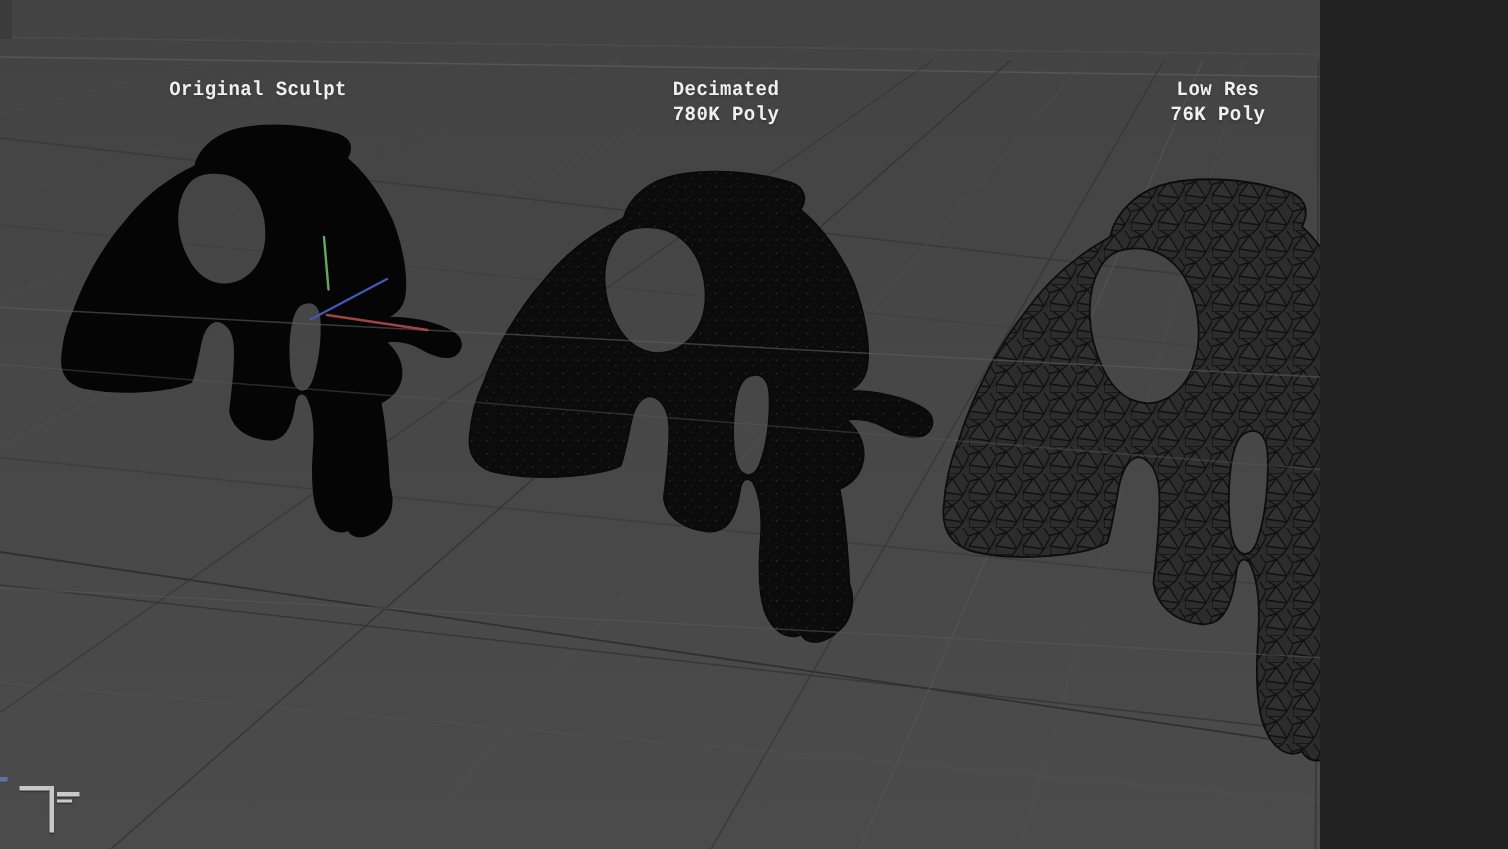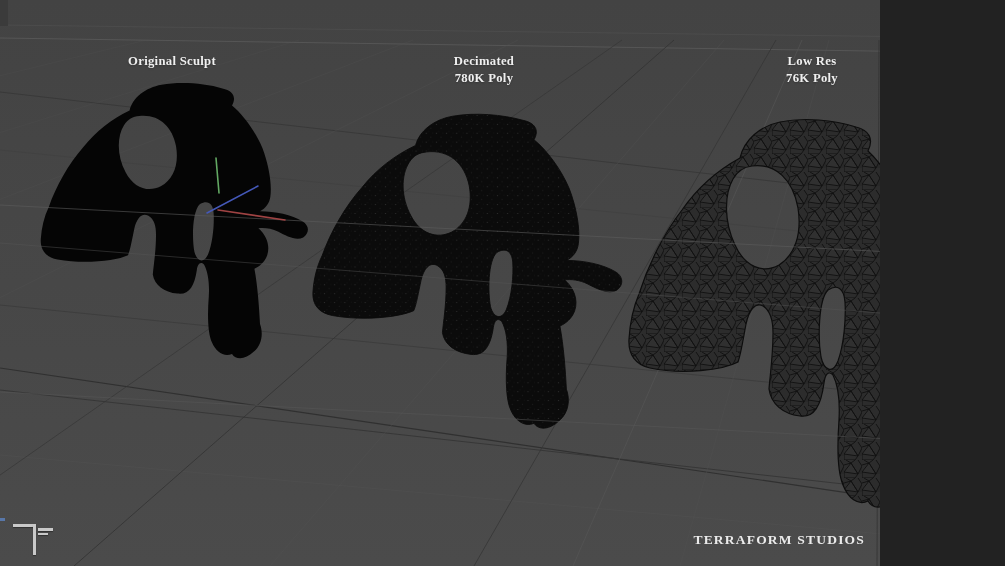--- a/index.html
+++ b/index.html
@@ -1,21 +1,21 @@
 <!DOCTYPE html>
 <html><head>
 <meta charset="utf-8">
 <style>
   html,body{margin:0;padding:0;background:#222;}
   #stage{
     position:relative;
     width:880px;height:566px;
     overflow:hidden;
     background:linear-gradient(#434343, #4b4b4b);
-    font-family:Liberation Serif, serif;
+    font-family:Liberation Mono, monospace;
   }
   #scene-svg{position:absolute;left:0;top:0;width:1005px;height:566px;display:block;}
   .corner-block{
     position:absolute;left:0;top:0;width:8px;height:26px;background:#3b3b3b;
   }
   .edge-dash{
     position:absolute;left:0;top:518px;width:5px;height:3px;background:#5b82c0;opacity:.8;
   }
   .model-label{
     position:absolute;
@@ -189,15 +189,14 @@
     <div class="sub">76K Poly</div>
   </div>
 
   <div class="logo">
     <div class="bar bar-top"></div>
     <div class="bar stem"></div>
     <div class="bar bar-f1"></div>
     <div class="bar bar-f2"></div>
   </div>
 
-  <div class="watermark">TERRAFORM STUDIOS</div>
 
 </div>
 
 </body></html>

